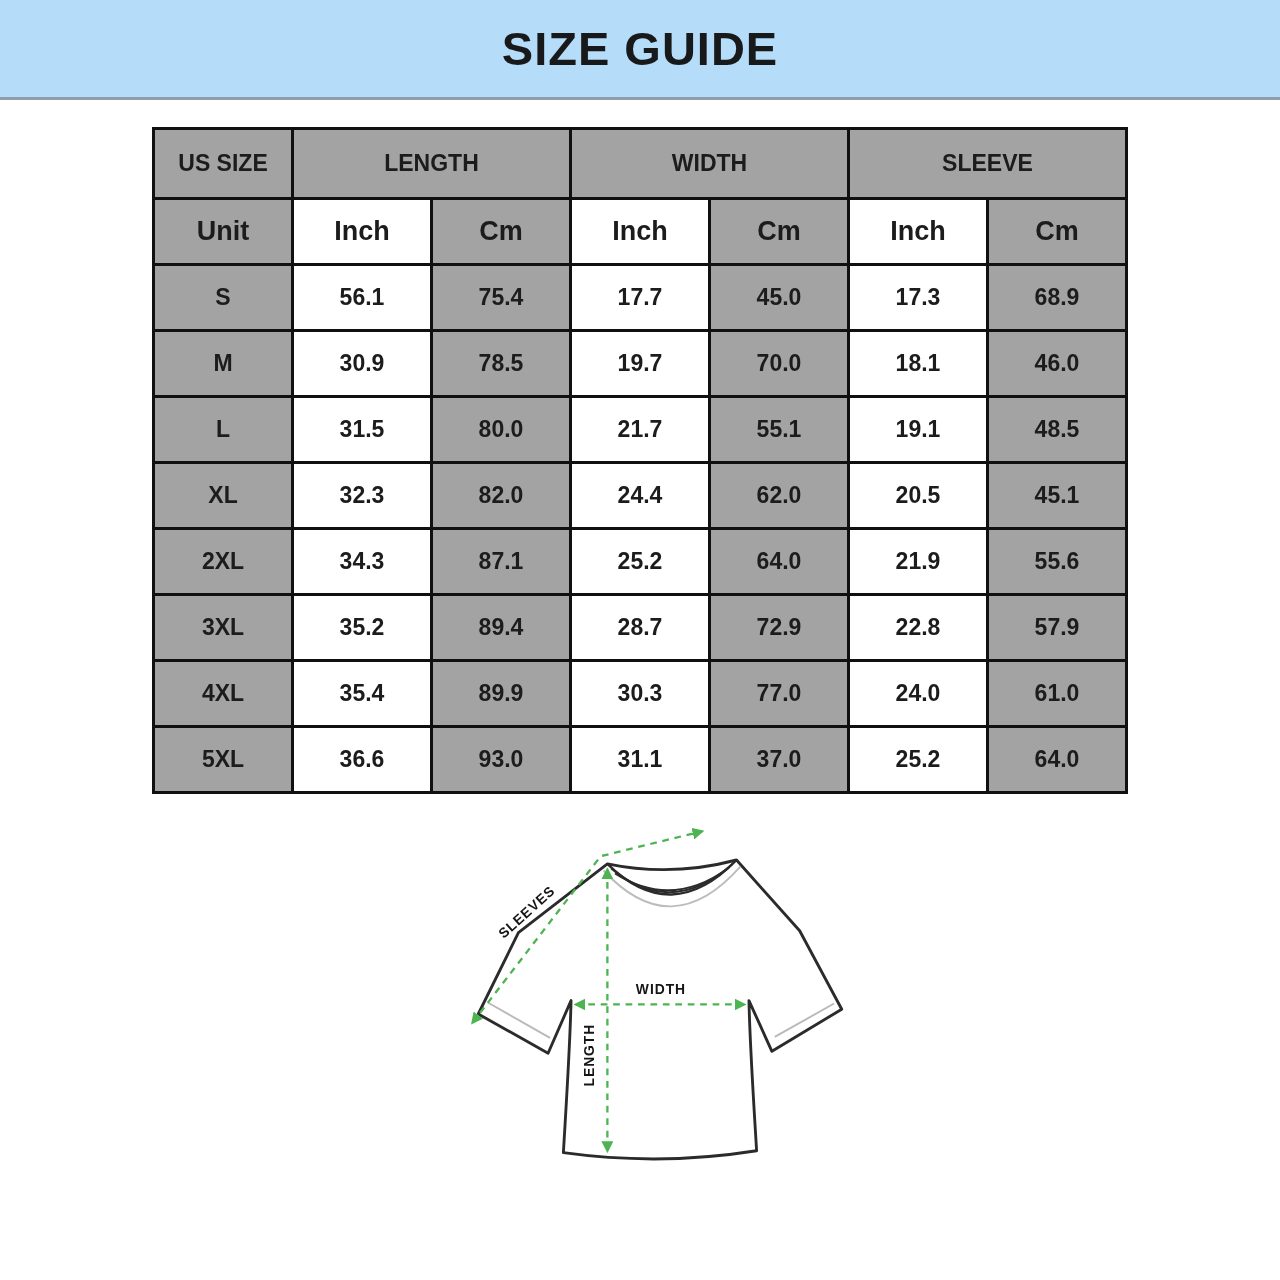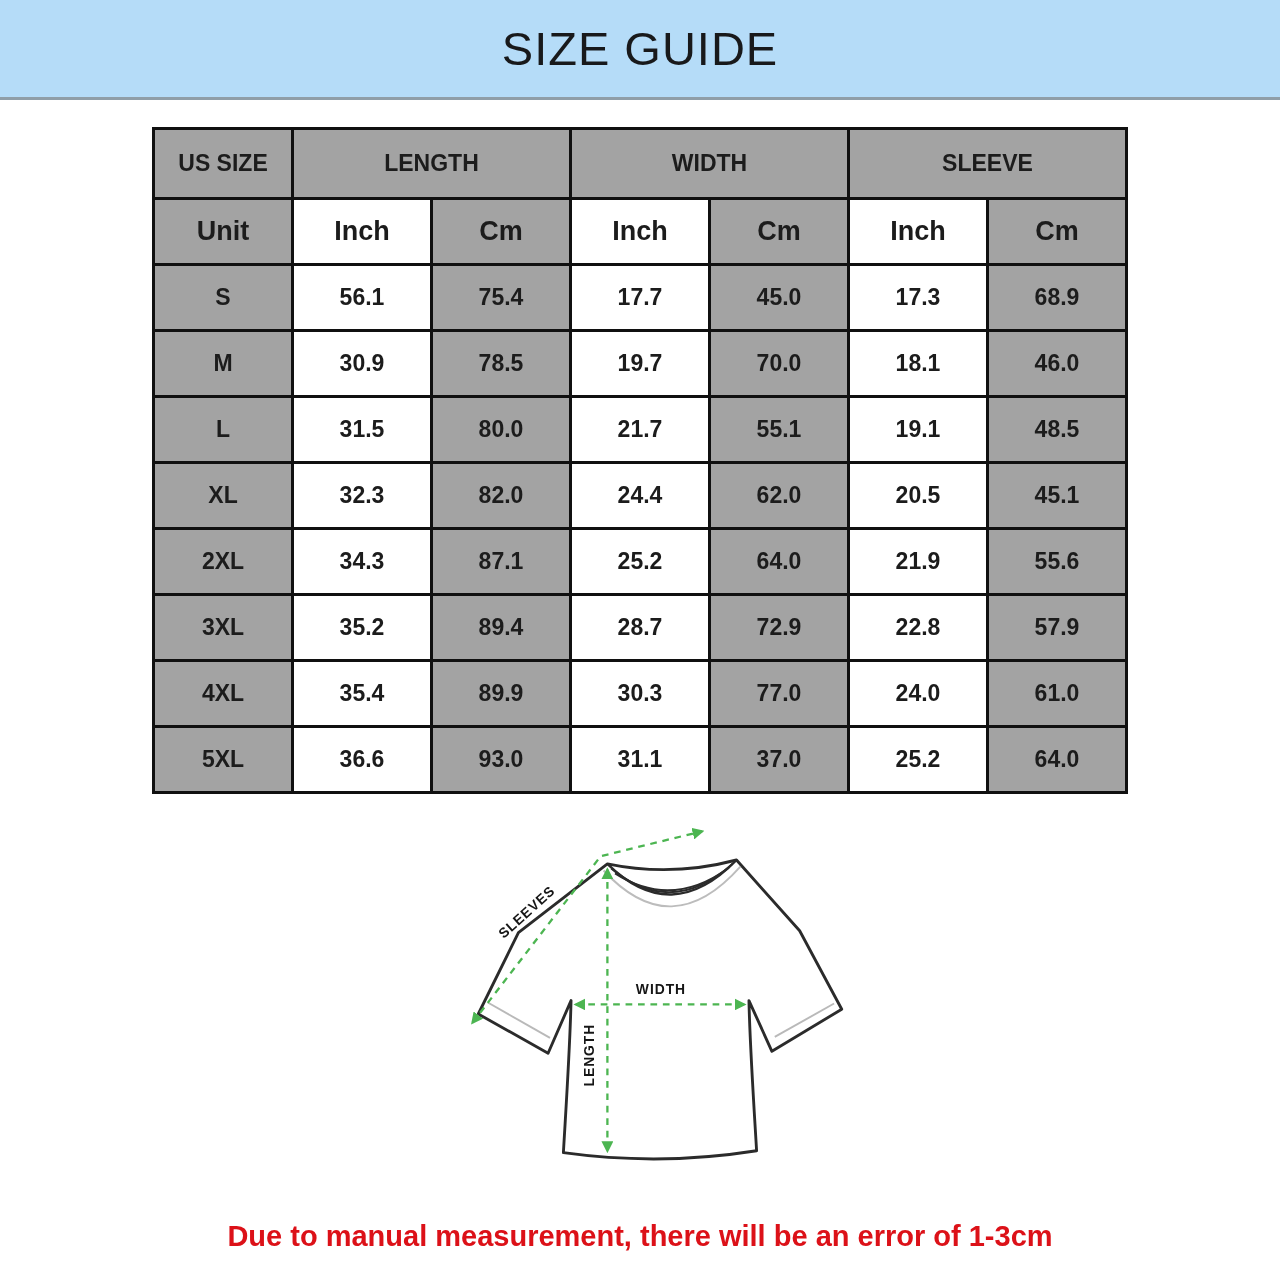--- a/index.html
+++ b/index.html
@@ -13,21 +13,21 @@
     width: 100%;
     height: 100px;
     background: #b5dcf8;
     border-bottom: 3px solid #8f9ea8;
     display: flex;
     align-items: center;
     justify-content: center;
   }
   .banner h1 {
     font-size: 47px;
-    font-weight: 400;
+    font-weight: 700;
     letter-spacing: 1px;
     color: #18191b;
   }
   table.size-table {
     border-collapse: collapse;
     table-layout: fixed;
     width: 976px;
     margin: 27px auto 0 auto;
   }
   .size-table th, .size-table td {
@@ -190,15 +190,14 @@
       <polyline points="14,216 148,42 254,16" fill="none" stroke="#4cb551" stroke-width="2.4" stroke-dasharray="7 6" marker-start="url(#arr)" marker-end="url(#arr)"></polyline>
       <line x1="155" y1="56" x2="155" y2="350" stroke="#4cb551" stroke-width="2.4" stroke-dasharray="7 6" marker-start="url(#arr)" marker-end="url(#arr)"></line>
       <line x1="122" y1="197" x2="298" y2="197" stroke="#4cb551" stroke-width="2.4" stroke-dasharray="7 6" marker-start="url(#arr)" marker-end="url(#arr)"></line>
 
       <text font-size="14.5" text-anchor="middle" transform="translate(74,104) rotate(-42)">SLEEVES</text>
       <text font-size="14.5" text-anchor="middle" x="211" y="186">WIDTH</text>
       <text font-size="14.5" text-anchor="middle" transform="translate(141,250) rotate(-90)">LENGTH</text>
     </svg>
   </div>
 
-  <p class="note">Due to manual measurement, there will be an error of 1-3cm</p>
 
 </div>
 
 </body></html>

